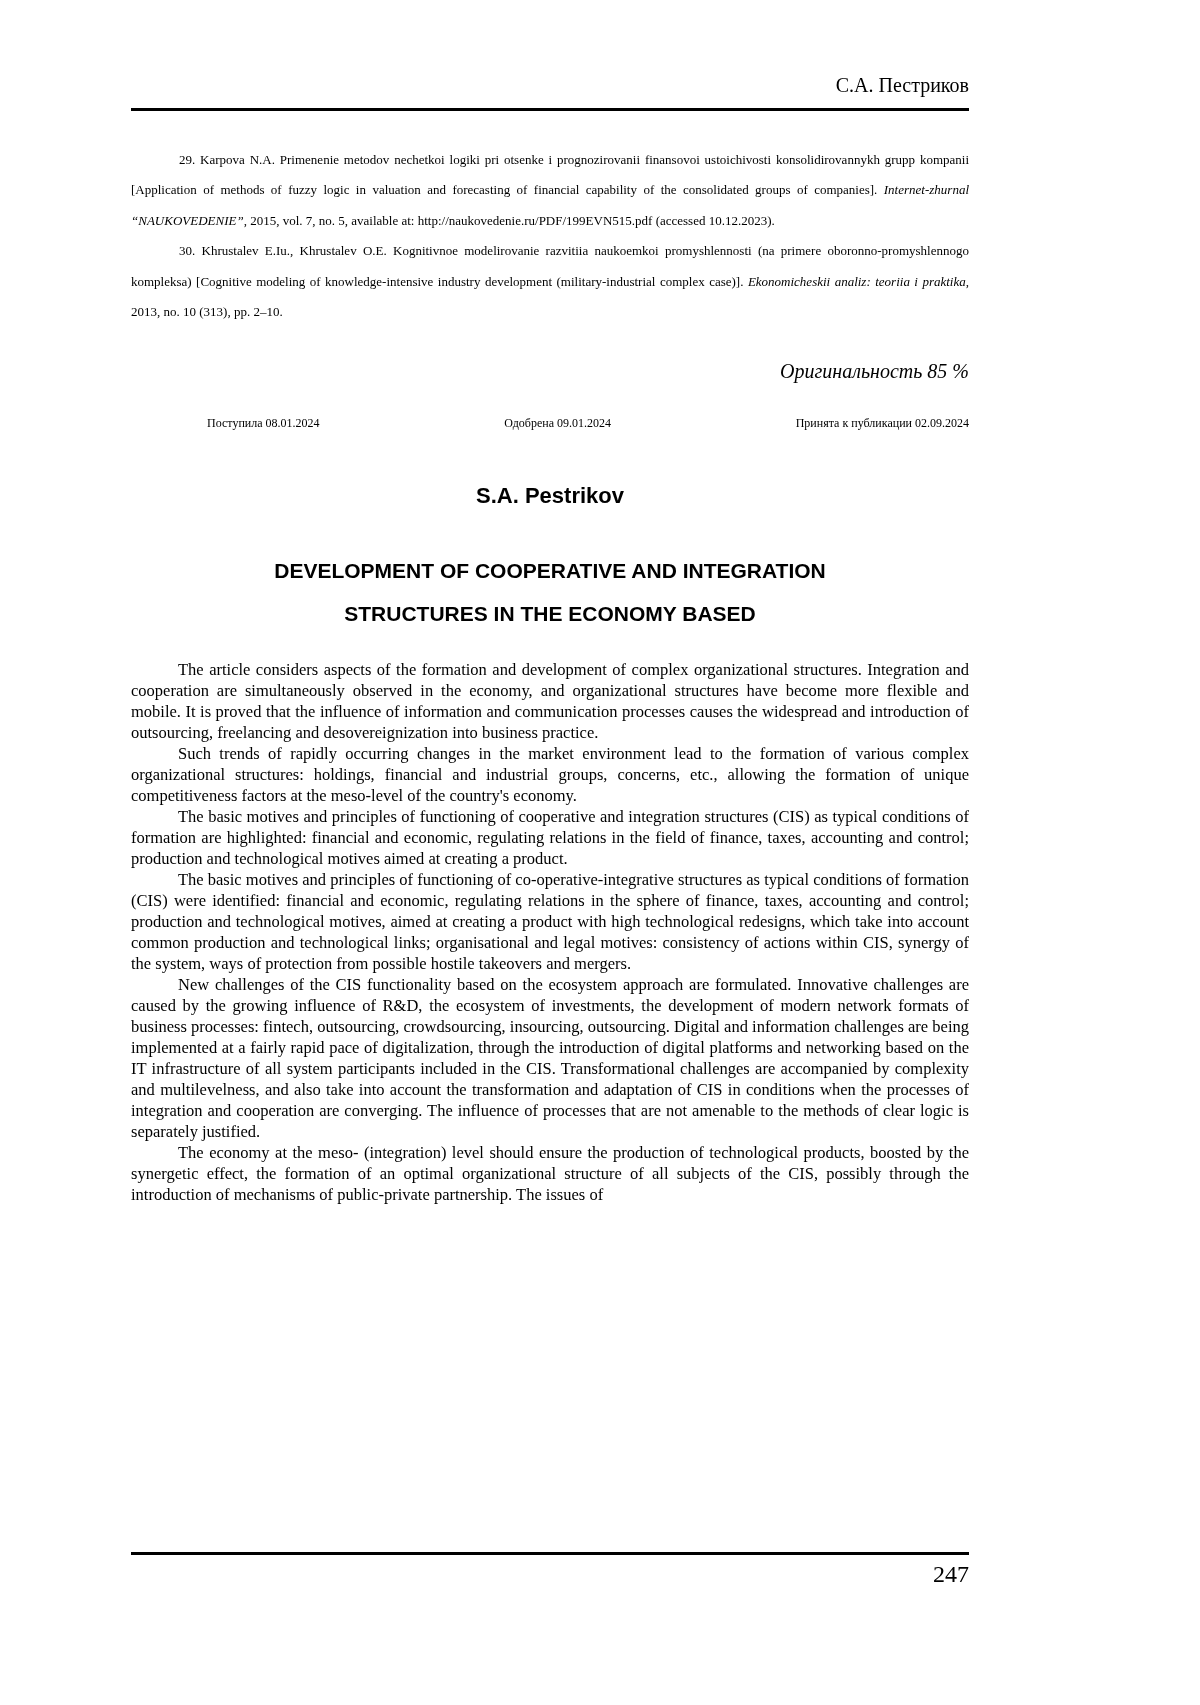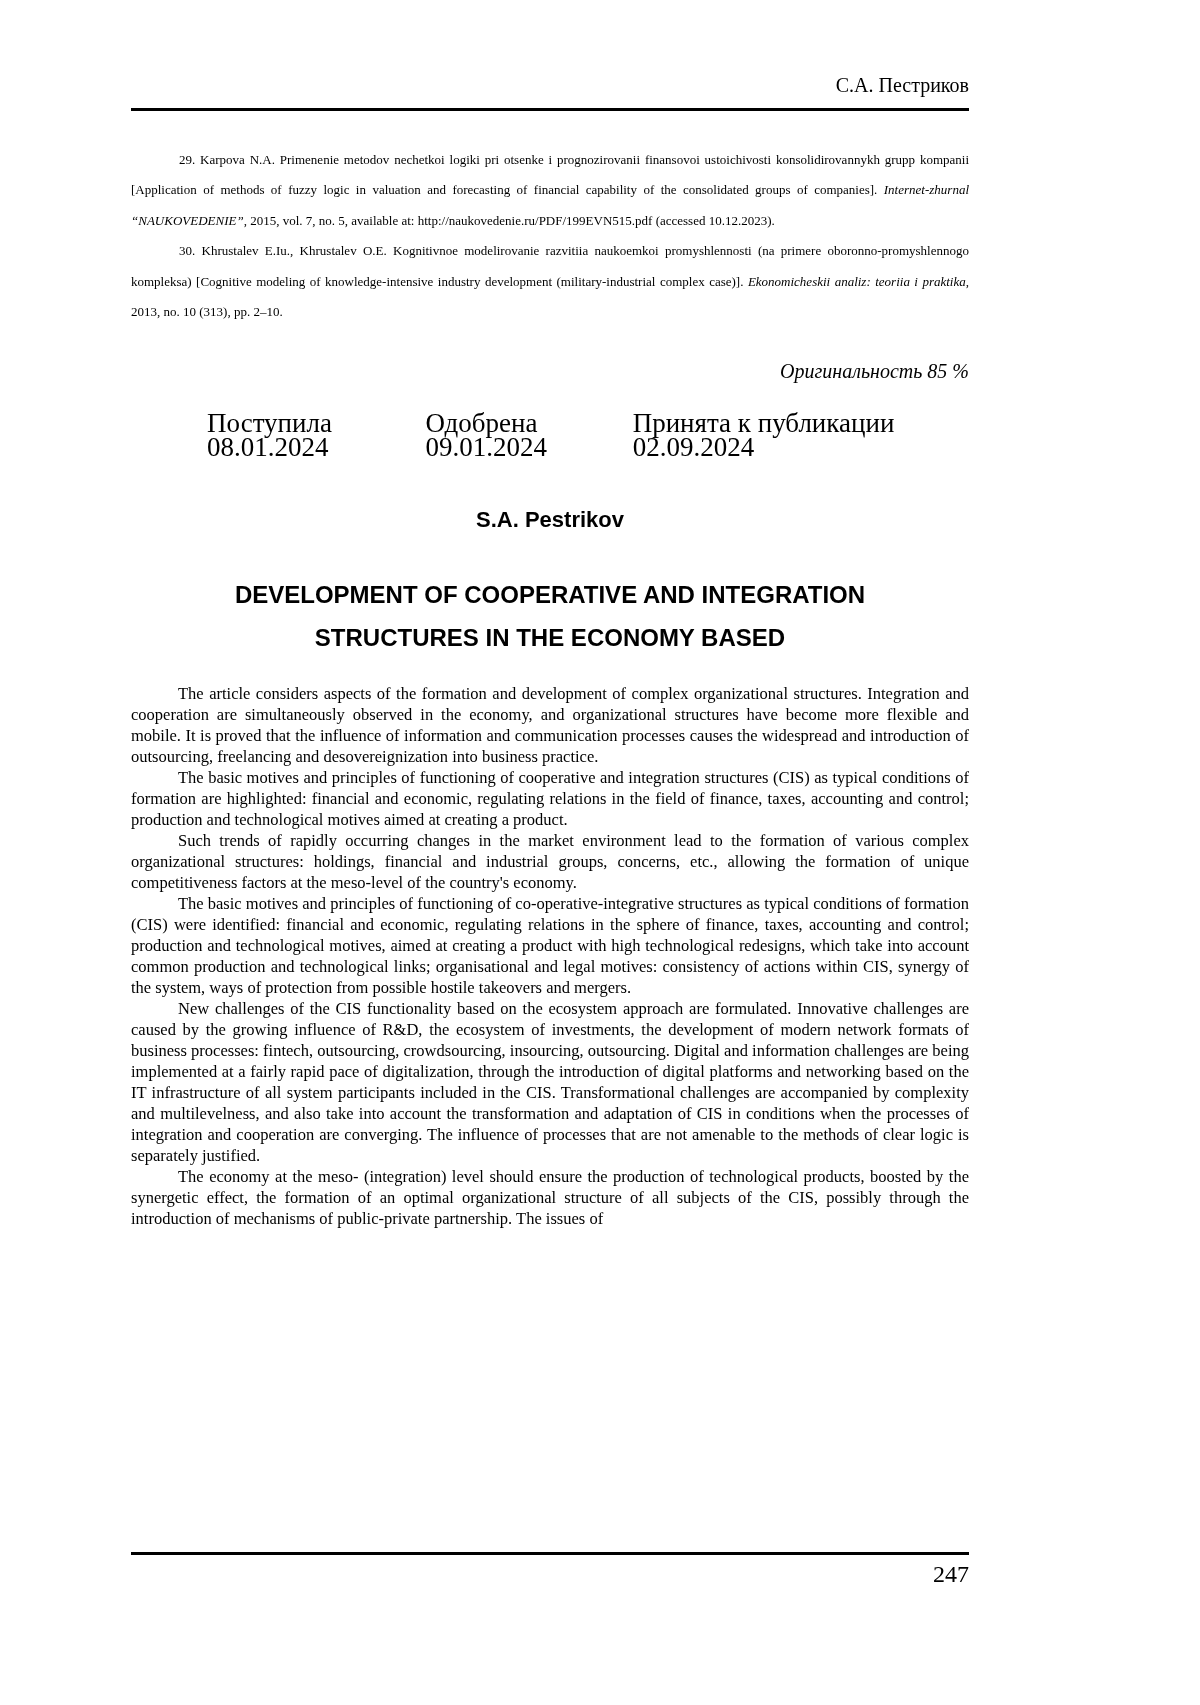--- a/index.html
+++ b/index.html
@@ -51,37 +51,37 @@
     text-align: right;
     font-style: italic;
     font-size: 20px;
     line-height: 24px;
   }
   .dates-row {
     margin-top: 28px;
     display: flex;
     justify-content: space-between;
     padding-left: 76px;
-    font-size: 27px;
+    font-size: 12px;
     line-height: 24px;
   }
   .article-author {
     margin-top: 48px;
     text-align: center;
     font-family: "Liberation Sans", sans-serif;
     font-weight: bold;
     font-size: 22px;
     line-height: 26px;
   }
   .article-title {
     margin-top: 40px;
     text-align: center;
     font-family: "Liberation Sans", sans-serif;
     font-weight: bold;
-    font-size: 24px;
+    font-size: 21px;
     line-height: 43px;
   }
   .abstract {
     margin-top: 24px;
     font-family: Liberation Serif, serif;
     font-size: 16.5px;
     line-height: 21px;
     text-align: justify;
   }
   .abstract p {
@@ -129,22 +129,22 @@
 
     <div class="article-author">S.A. Pestrikov</div>
 
     <div class="article-title">
       <div>DEVELOPMENT OF COOPERATIVE AND INTEGRATION</div>
       <div>STRUCTURES IN THE ECONOMY BASED</div>
     </div>
 
     <div class="abstract">
       <p>The article considers aspects of the formation and development of complex organizational structures. Integration and cooperation are simultaneously observed in the economy, and organizational structures have become more flexible and mobile. It is proved that the influence of information and communication processes causes the widespread and introduction of outsourcing, freelancing and desovereignization into business practice.</p>
+      <p>Such trends of rapidly occurring changes in the market environment lead to the formation of various complex organizational structures: holdings, financial and industrial groups, concerns, etc., allowing the formation of unique competitiveness factors at the meso-level of the country's economy.</p>
       <p>The basic motives and principles of functioning of cooperative and integration structures (CIS) as typical conditions of formation are highlighted: financial and economic, regulating relations in the field of finance, taxes, accounting and control; production and technological motives aimed at creating a product.</p>
-      <p>Such trends of rapidly occurring changes in the market environment lead to the formation of various complex organizational structures: holdings, financial and industrial groups, concerns, etc., allowing the formation of unique competitiveness factors at the meso-level of the country's economy.</p>
       <p>The basic motives and principles of functioning of co-operative-integrative structures as typical conditions of formation (CIS) were identified: financial and economic, regulating relations in the sphere of finance, taxes, accounting and control; production and technological motives, aimed at creating a product with high technological redesigns, which take into account common production and technological links; organisational and legal motives: consistency of actions within CIS, synergy of the system, ways of protection from possible hostile takeovers and mergers.</p>
       <p>New challenges of the CIS functionality based on the ecosystem approach are formulated. Innovative challenges are caused by the growing influence of R&amp;D, the ecosystem of investments, the development of modern network formats of business processes: fintech, outsourcing, crowdsourcing, insourcing, outsourcing. Digital and information challenges are being implemented at a fairly rapid pace of digitalization, through the introduction of digital platforms and networking based on the IT infrastructure of all system participants included in the CIS. Transformational challenges are accompanied by complexity and multilevelness, and also take into account the transformation and adaptation of CIS in conditions when the processes of integration and cooperation are converging. The influence of processes that are not amenable to the methods of clear logic is separately justified.</p>
       <p>The economy at the meso- (integration) level should ensure the production of technological products, boosted by the synergetic effect, the formation of an optimal organizational structure of all subjects of the CIS, possibly through the introduction of mechanisms of public-private partnership. The issues of</p>
     </div>
 
   </div>
 
   <div class="footer">
     <div class="footer-rule"></div>
     <div class="page-number">247</div>

